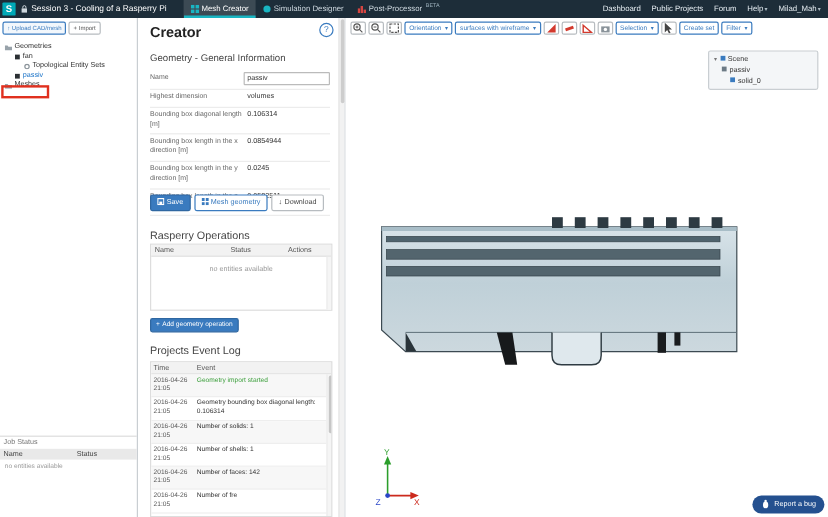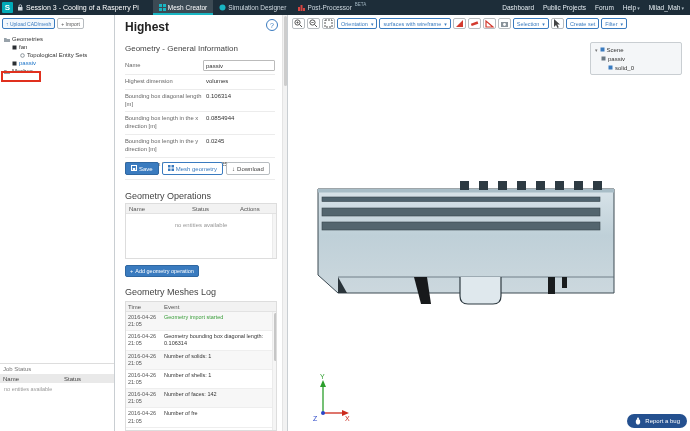--- a/index.html
+++ b/index.html
@@ -194,21 +194,21 @@
       <div class="js-title">Job Status</div>
       <div class="js-head">
         <span class="js-name">Name</span>
         <span class="js-status">Status</span>
       </div>
       <div class="js-empty">no entities available</div>
     </div>
   </div>
 
   <div class="panel">
-    <div class="p-title">Highest</div>
+    <div class="p-title">Creator</div>
     <div class="help-btn">?</div>
 
     <div class="sec-heading" style="top:29px;">Geometry - General Information</div>
 
     <div class="info">
       <div class="info-row" style="align-items:center;">
         <div class="info-label">Name</div>
         <input class="name-input" value="passiv" style="">
       </div>
       <div class="info-row">
@@ -249,36 +249,36 @@
               <rect x="3.5" y="3.5" width="2.5" height="2.5" fill="#3a7bbf"></rect>
             </svg></span>
         <span>Mesh geometry</span>
       </span>
       <span class="btn-gray-o">
         <span>↓</span>
         <span>Download</span>
       </span>
     </div>
 
-    <div class="sec-heading" style="top:176px; font-size:9px;">Geometry Operations</div>
+    <div class="sec-heading" style="top:176px; font-size:9px;">Rasperry Operations</div>
     <div class="ops-table">
       <div class="tbl-head">
         <span class="col-name">Name</span>
         <span class="col-status">Status</span>
         <span class="col-actions">Actions</span>
       </div>
       <div class="tbl-empty">no entities available</div>
       <div class="mini-scroll"></div>
     </div>
     <span class="add-op">
       <span>+</span>
       <span>Add geometry operation</span>
     </span>
 
-    <div class="sec-heading" style="top:272px; font-size:9px;">Geometry Meshes Log</div>
+    <div class="sec-heading" style="top:272px; font-size:9px;">Projects Event Log</div>
     <div class="log-table">
       <div class="log-head">
         <span class="lh-time">Time</span>
         <span class="lh-event">Event</span>
       </div>
       <div style="margin-right:4px;">
         <div class="log-row">
           <div class="log-time">2016-04-26 21:05</div>
           <div class="log-event green">Geometry import started</div>
         </div>

